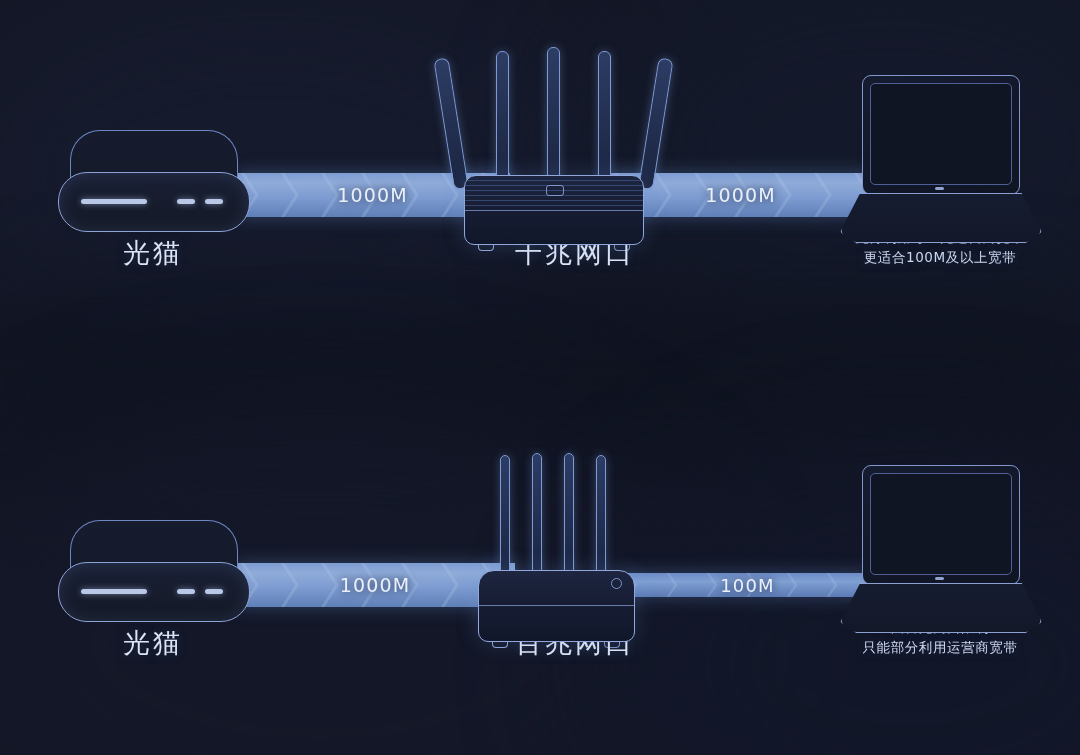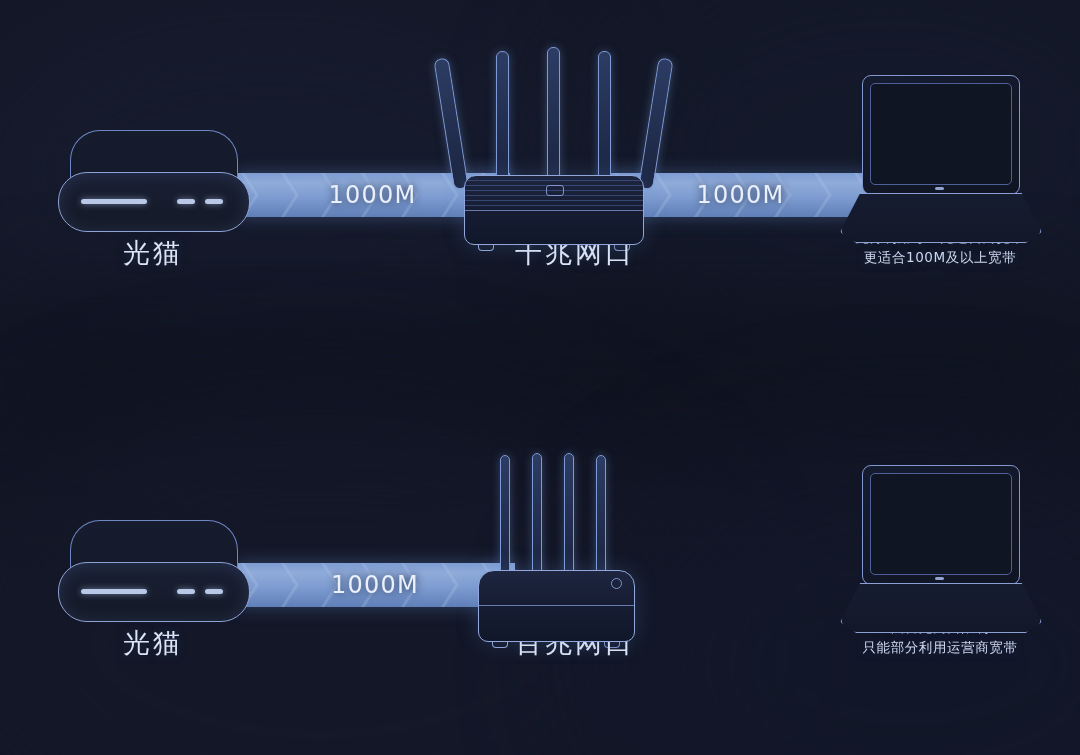--- a/index.html
+++ b/index.html
@@ -31,21 +31,21 @@
     box-shadow:0 0 18px rgba(110,150,215,.35);
   }
   .cable .wave{
     position:absolute;inset:0;overflow:hidden;opacity:.55;
   }
   .cable .wave svg{display:block;width:100%;height:100%;}
   .cable-label{
     position:absolute;top:50%;left:50%;
     transform:translate(-50%,-50%);
     color:#eaf0fb;
-    font-size:24px;
+    font-size:19px;
     letter-spacing:1.2px;
     text-shadow:0 0 8px rgba(20,30,55,.9);
     white-space:nowrap;
     z-index:4;
   }
   .cable-label.thin{font-size:18px;}
 
   
   .modem{position:absolute;width:190px;height:100px;}
   .modem .top-shell{
@@ -236,20 +236,37 @@
               <path d="M125 -4 L142 22 L125 48"></path>
             <path d="M165 -4 L182 22 L165 48"></path>
               <path d="M205 -4 L222 22 L205 48"></path>
             <path d="M245 -4 L262 22 L245 48"></path>
           </g>
         </svg>
       </div>
       <div class="cable-label">1000M</div>
     </div>
 
+    <div class="cable" style="left:620px;top:158px;width:255px;height:24px;
+                background:linear-gradient(180deg,#6c8bc6 0%,#7fa0d3 35%,#5b7ab4 100%);">
+      <div class="wave">
+        <svg viewBox="0 0 255 24" preserveAspectRatio="none">
+          <g fill="none" stroke="#b9ccec" stroke-width="2.4" opacity="0.4">
+            <path d="M5 -4 L16 12 L5 28"></path>
+              <path d="M45 -4 L56 12 L45 28"></path>
+            <path d="M85 -4 L96 12 L85 28"></path>
+              <path d="M125 -4 L136 12 L125 28"></path>
+            <path d="M165 -4 L176 12 L165 28"></path>
+              <path d="M205 -4 L216 12 L205 28"></path>
+            <path d="M240 -4 L251 12 L240 28"></path>
+          </g>
+        </svg>
+      </div>
+      <div class="cable-label thin">100M</div>
+    </div>
 
     <div class="modem" style="left:58px;top:105px;z-index:6;">
       <div class="top-shell"></div>
       <div class="body">
         <div class="bar bar-long"></div>
         <div class="bar bar-s1"></div>
         <div class="bar bar-s2"></div>
       </div>
     </div>
     <div class="caption caption-big" style="left:58px;top:210px;width:190px;">光猫</div>

